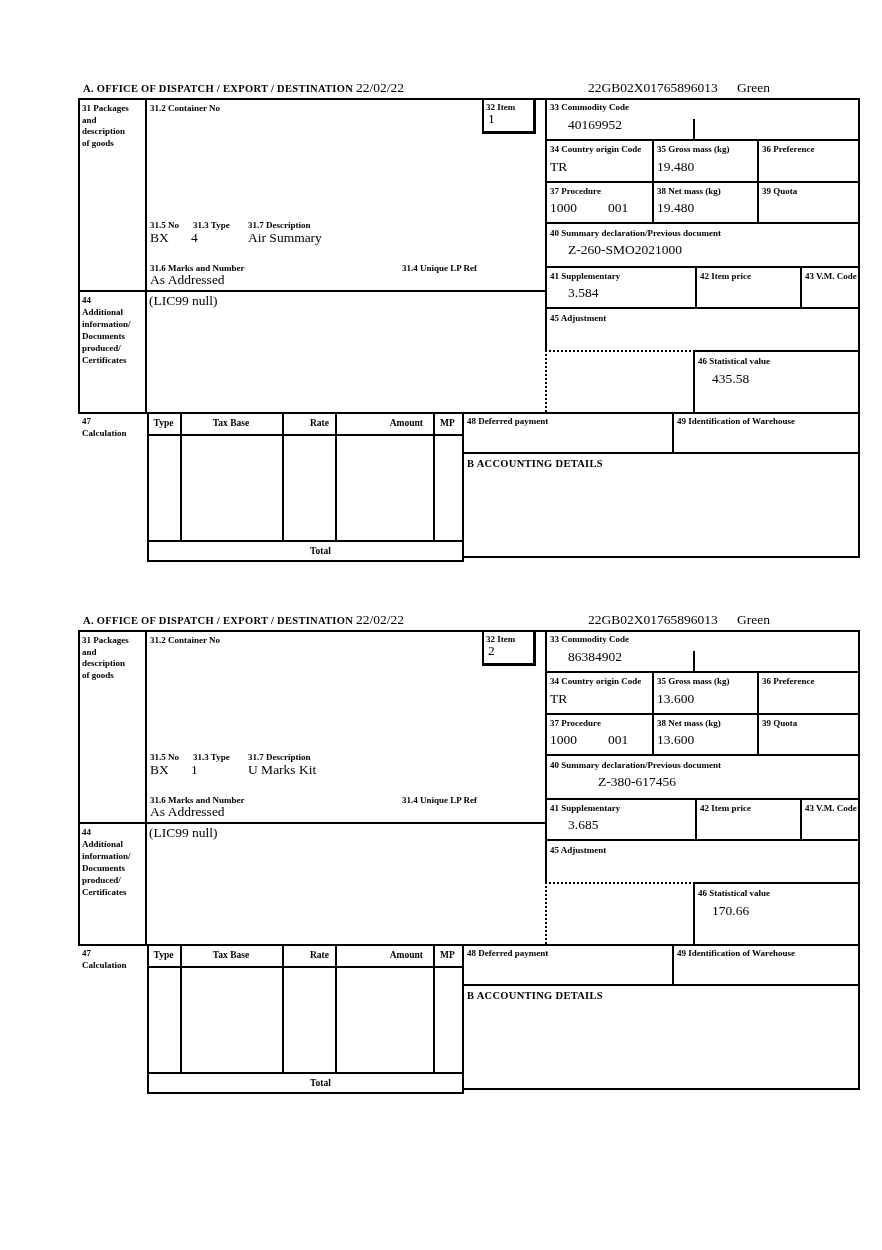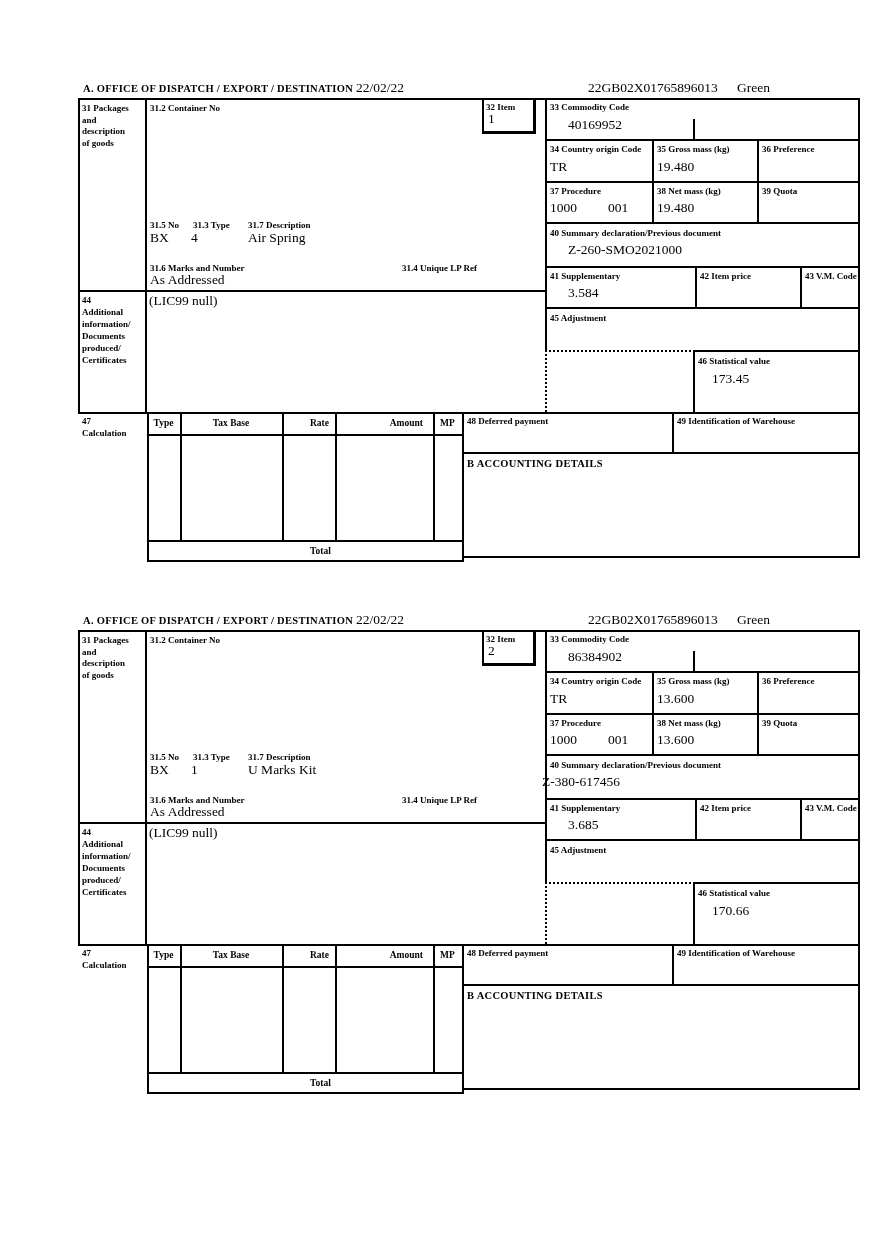--- a/index.html
+++ b/index.html
@@ -72,21 +72,21 @@
     <div class="lbl" style="left:82px;top:35px;">and</div>
     <div class="lbl" style="left:82px;top:46px;">description</div>
     <div class="lbl" style="left:82px;top:58px;">of goods</div>
 
     <div class="lbl" style="left:150px;top:23px;">31.2 Container No</div>
     <div class="lbl" style="left:150px;top:140px;">31.5 No</div>
     <div class="lbl" style="left:193px;top:140px;">31.3 Type</div>
     <div class="lbl" style="left:248px;top:140px;">31.7 Description</div>
     <div class="val" style="left:150px;top:150px;">BX</div>
     <div class="val" style="left:191px;top:150px;">4</div>
-    <div class="val" style="left:248px;top:150px;">Air Spring</div>
+    <div class="val" style="left:248px;top:150px;">Air Summary</div>
     <div class="lbl" style="left:150px;top:183px;">31.6 Marks and Number</div>
     <div class="lbl" style="left:402px;top:183px;">31.4 Unique LP Ref</div>
     <div class="val" style="left:150px;top:192px;">As Addressed</div>
 
     <div class="lbl" style="left:486px;top:22px;">32 Item</div>
     <div class="val" style="left:488px;top:31px;">1</div>
 
     <div class="lbl" style="left:550px;top:22px;">33 Commodity Code</div>
     <div class="val" style="left:568px;top:37px;">40169952</div>
 
@@ -106,21 +106,21 @@
     <div class="lbl" style="left:550px;top:148px;">40 Summary declaration/Previous document</div>
     <div class="val" style="left:568px;top:162px;">Z-260-SMO2021000</div>
 
     <div class="lbl" style="left:550px;top:191px;">41 Supplementary</div>
     <div class="val" style="left:568px;top:205px;">3.584</div>
     <div class="lbl" style="left:700px;top:191px;">42 Item price</div>
     <div class="lbl" style="left:805px;top:191px;">43 V.M. Code</div>
 
     <div class="lbl" style="left:550px;top:233px;">45 Adjustment</div>
     <div class="lbl" style="left:698px;top:276px;">46 Statistical value</div>
-    <div class="val" style="left:712px;top:291px;">173.45</div>
+    <div class="val" style="left:712px;top:291px;">435.58</div>
 
     <div class="lbl" style="left:82px;top:215px;">44</div>
     <div class="lbl" style="left:82px;top:227px;">Additional</div>
     <div class="lbl" style="left:82px;top:239px;">information/</div>
     <div class="lbl" style="left:82px;top:251px;">Documents</div>
     <div class="lbl" style="left:82px;top:263px;">produced/</div>
     <div class="lbl" style="left:82px;top:275px;">Certificates</div>
     <div class="val" style="left:149px;top:213px;">(LIC99 null)</div>
 
     <div class="lbl" style="left:82px;top:336px;">47</div>
@@ -214,21 +214,21 @@
     <div class="lbl" style="left:762px;top:64px;">36 Preference</div>
 
     <div class="lbl" style="left:550px;top:106px;">37 Procedure</div>
     <div class="val" style="left:550px;top:120px;">1000</div>
     <div class="val" style="left:608px;top:120px;">001</div>
     <div class="lbl" style="left:657px;top:106px;">38 Net mass (kg)</div>
     <div class="val" style="left:657px;top:120px;">13.600</div>
     <div class="lbl" style="left:762px;top:106px;">39 Quota</div>
 
     <div class="lbl" style="left:550px;top:148px;">40 Summary declaration/Previous document</div>
-    <div class="val" style="left:542px;top:162px;">Z-380-617456</div>
+    <div class="val" style="left:598px;top:162px;">Z-380-617456</div>
 
     <div class="lbl" style="left:550px;top:191px;">41 Supplementary</div>
     <div class="val" style="left:568px;top:205px;">3.685</div>
     <div class="lbl" style="left:700px;top:191px;">42 Item price</div>
     <div class="lbl" style="left:805px;top:191px;">43 V.M. Code</div>
 
     <div class="lbl" style="left:550px;top:233px;">45 Adjustment</div>
     <div class="lbl" style="left:698px;top:276px;">46 Statistical value</div>
     <div class="val" style="left:712px;top:291px;">170.66</div>
 

